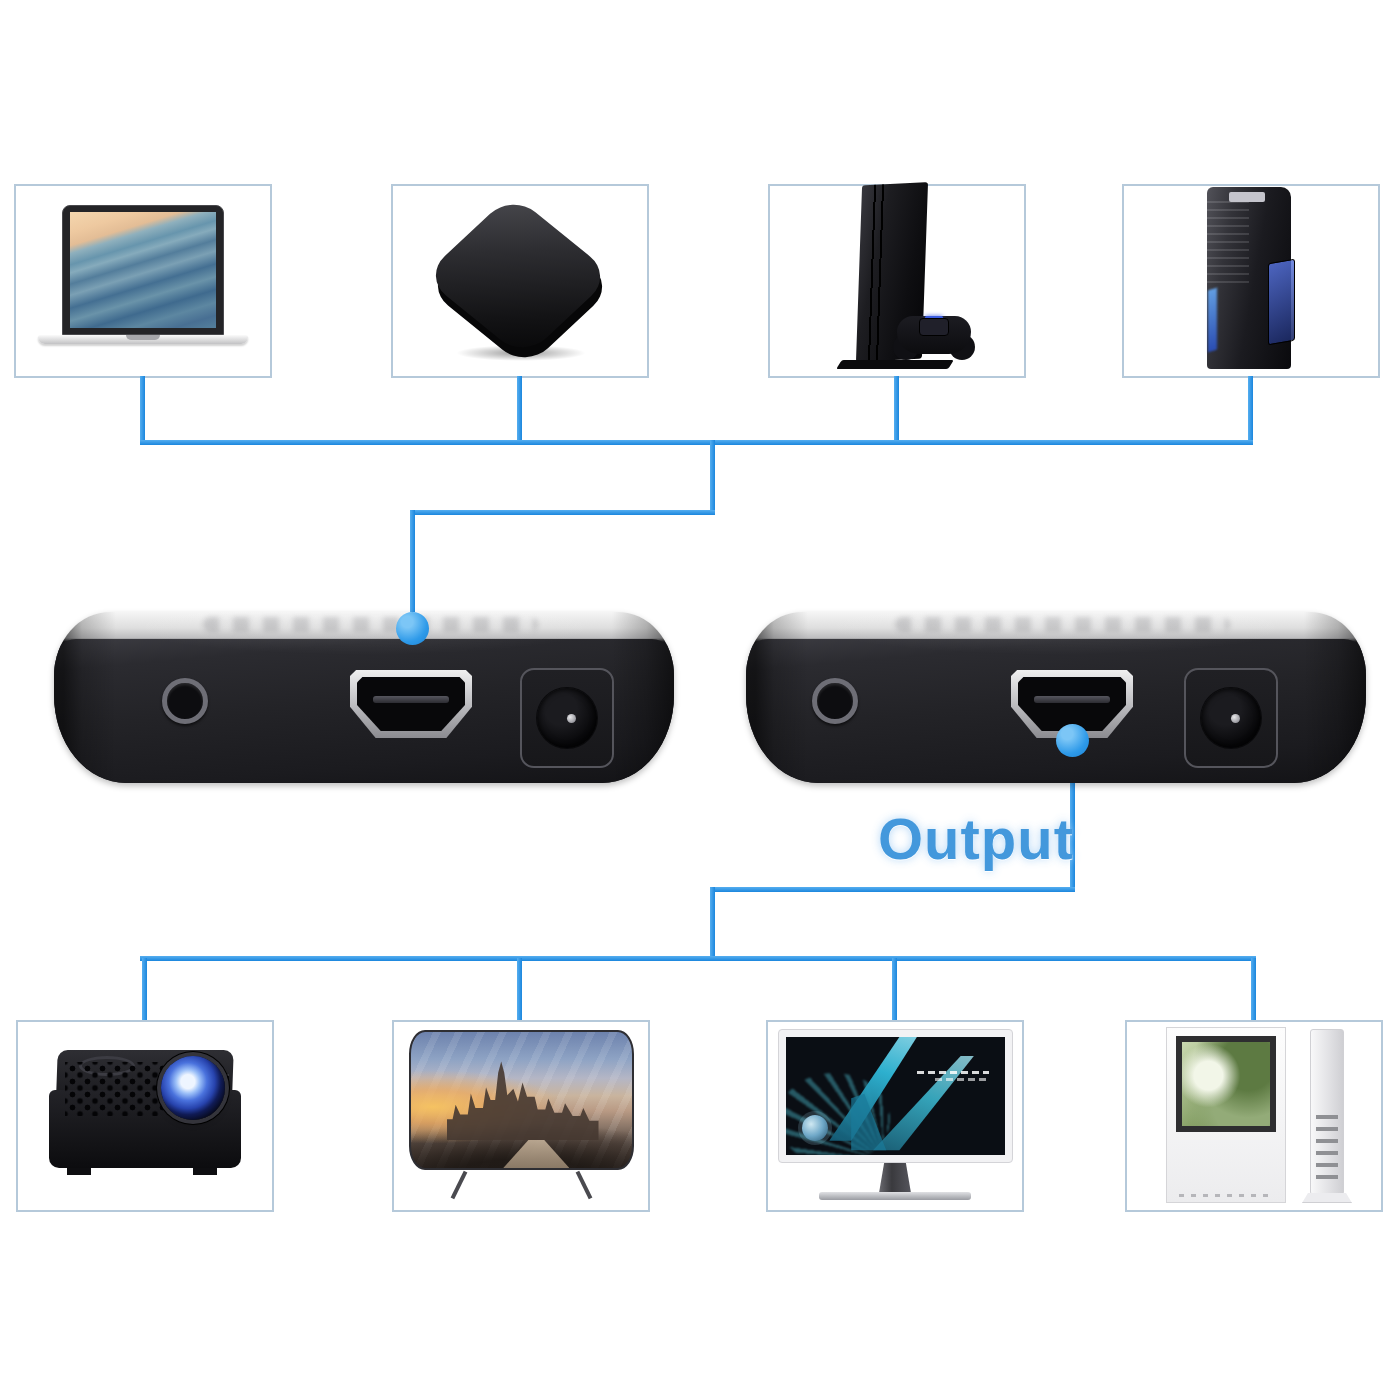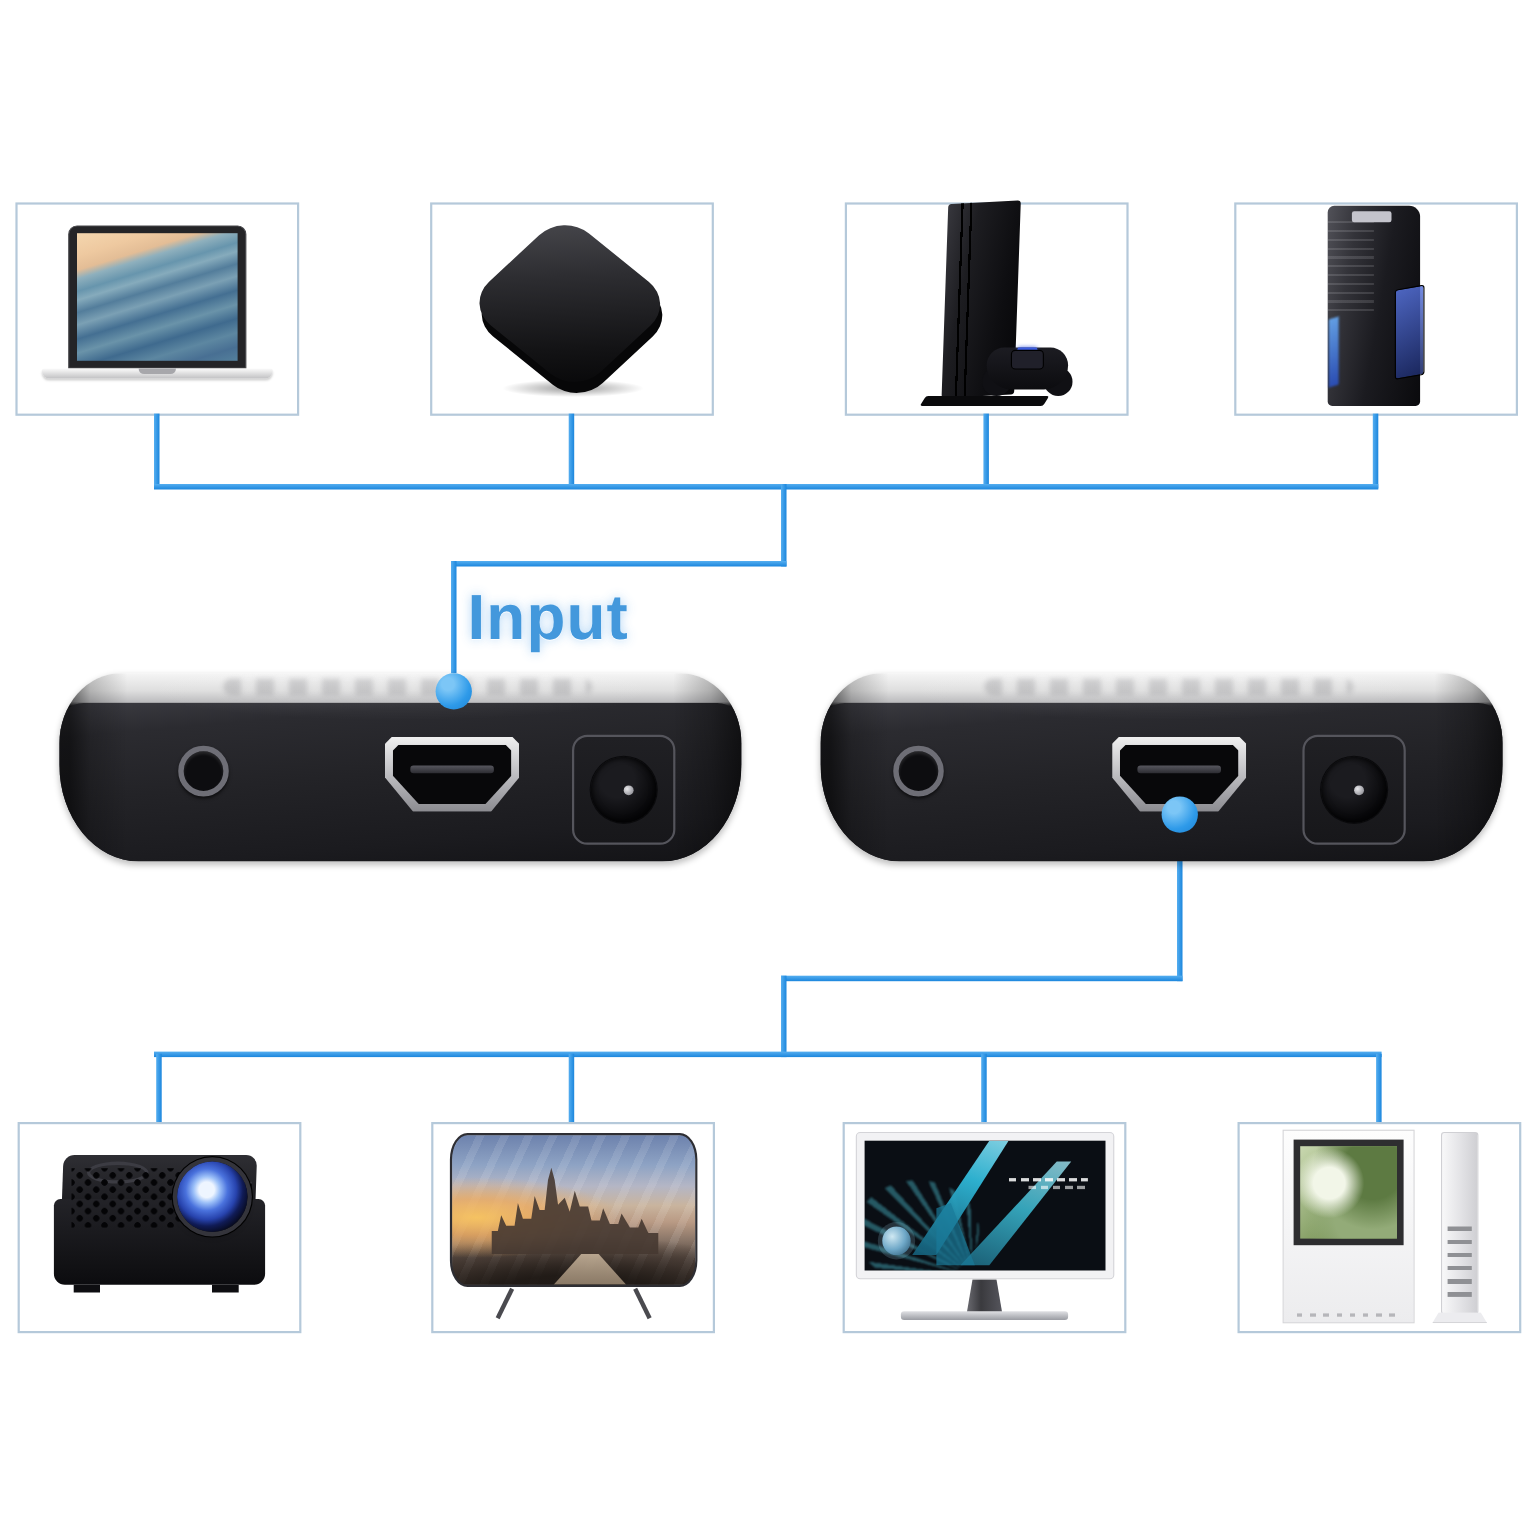--- a/index.html
+++ b/index.html
@@ -246,21 +246,20 @@
 
   <div class="ln v" style="left:140px;top:376px;width:5px;height:68px;"></div>
   <div class="ln v" style="left:517px;top:376px;width:5px;height:68px;"></div>
   <div class="ln v" style="left:894px;top:376px;width:5px;height:68px;"></div>
   <div class="ln v" style="left:1248px;top:376px;width:5px;height:68px;"></div>
   <div class="ln" style="left:140px;top:440px;width:1113px;height:5px;"></div>
   <div class="ln v" style="left:710px;top:440px;width:5px;height:75px;"></div>
   <div class="ln" style="left:410px;top:510px;width:305px;height:5px;"></div>
   <div class="ln v" style="left:410px;top:510px;width:5px;height:119px;"></div>
   <div class="dot" style="left:396px;top:612px;"></div>
-  <div class="flow-label" style="left:425px;top:528px;">Input</div>
 
   <div class="device tx">
     <div class="dface"></div>
     <div class="logo-blur"></div>
     <div class="reset-btn"></div>
     <div class="hdmi">
       <div class="inner"></div>
       <div class="slot"></div>
     </div>
     <div class="dc">
@@ -295,20 +294,21 @@
 
   <div class="dot" style="left:1056px;top:724px;"></div>
   <div class="ln v" style="left:1070px;top:740px;width:5px;height:152px;"></div>
   <div class="ln" style="left:710px;top:887px;width:365px;height:5px;"></div>
   <div class="ln v" style="left:710px;top:887px;width:5px;height:74px;"></div>
   <div class="ln" style="left:140px;top:956px;width:1116px;height:5px;"></div>
   <div class="ln v" style="left:142px;top:958px;width:5px;height:64px;"></div>
   <div class="ln v" style="left:517px;top:958px;width:5px;height:64px;"></div>
   <div class="ln v" style="left:892px;top:958px;width:5px;height:64px;"></div>
   <div class="ln v" style="left:1251px;top:958px;width:5px;height:64px;"></div>
+  <div class="flow-label" style="left:878px;top:805px;">Output</div>
 
   <div class="prow-bot">
     <div class="pbox" style="left:16px;">
       <div class="proj">
         <div class="ptop"></div>
         <div class="dial"></div>
         <div class="slot2"></div>
         <div class="pfront"></div>
         <div class="vents"></div>
         <div class="lens"></div>

